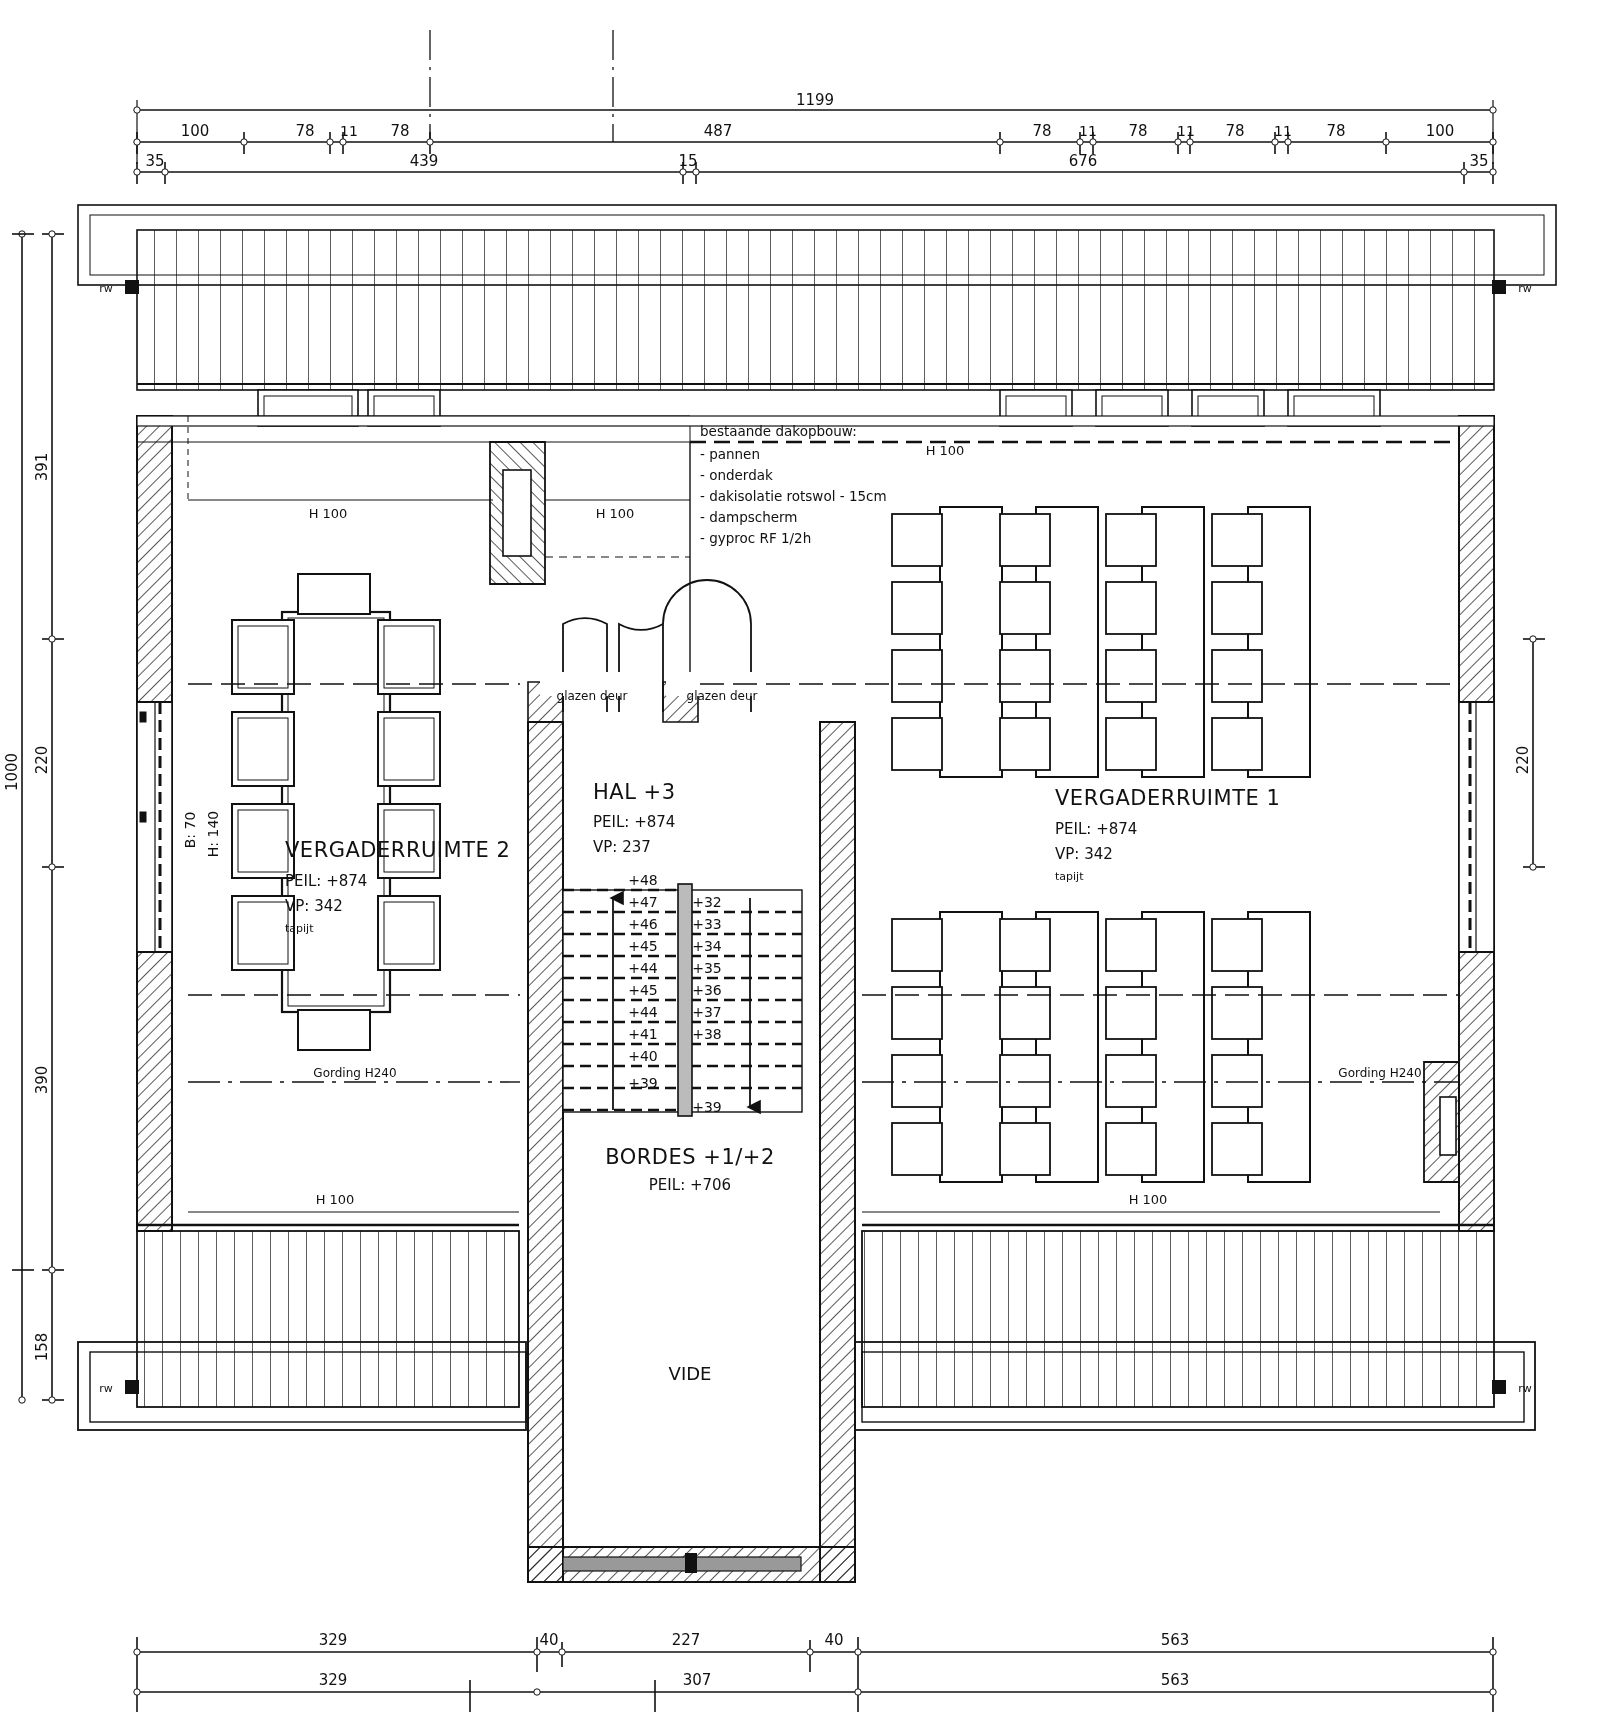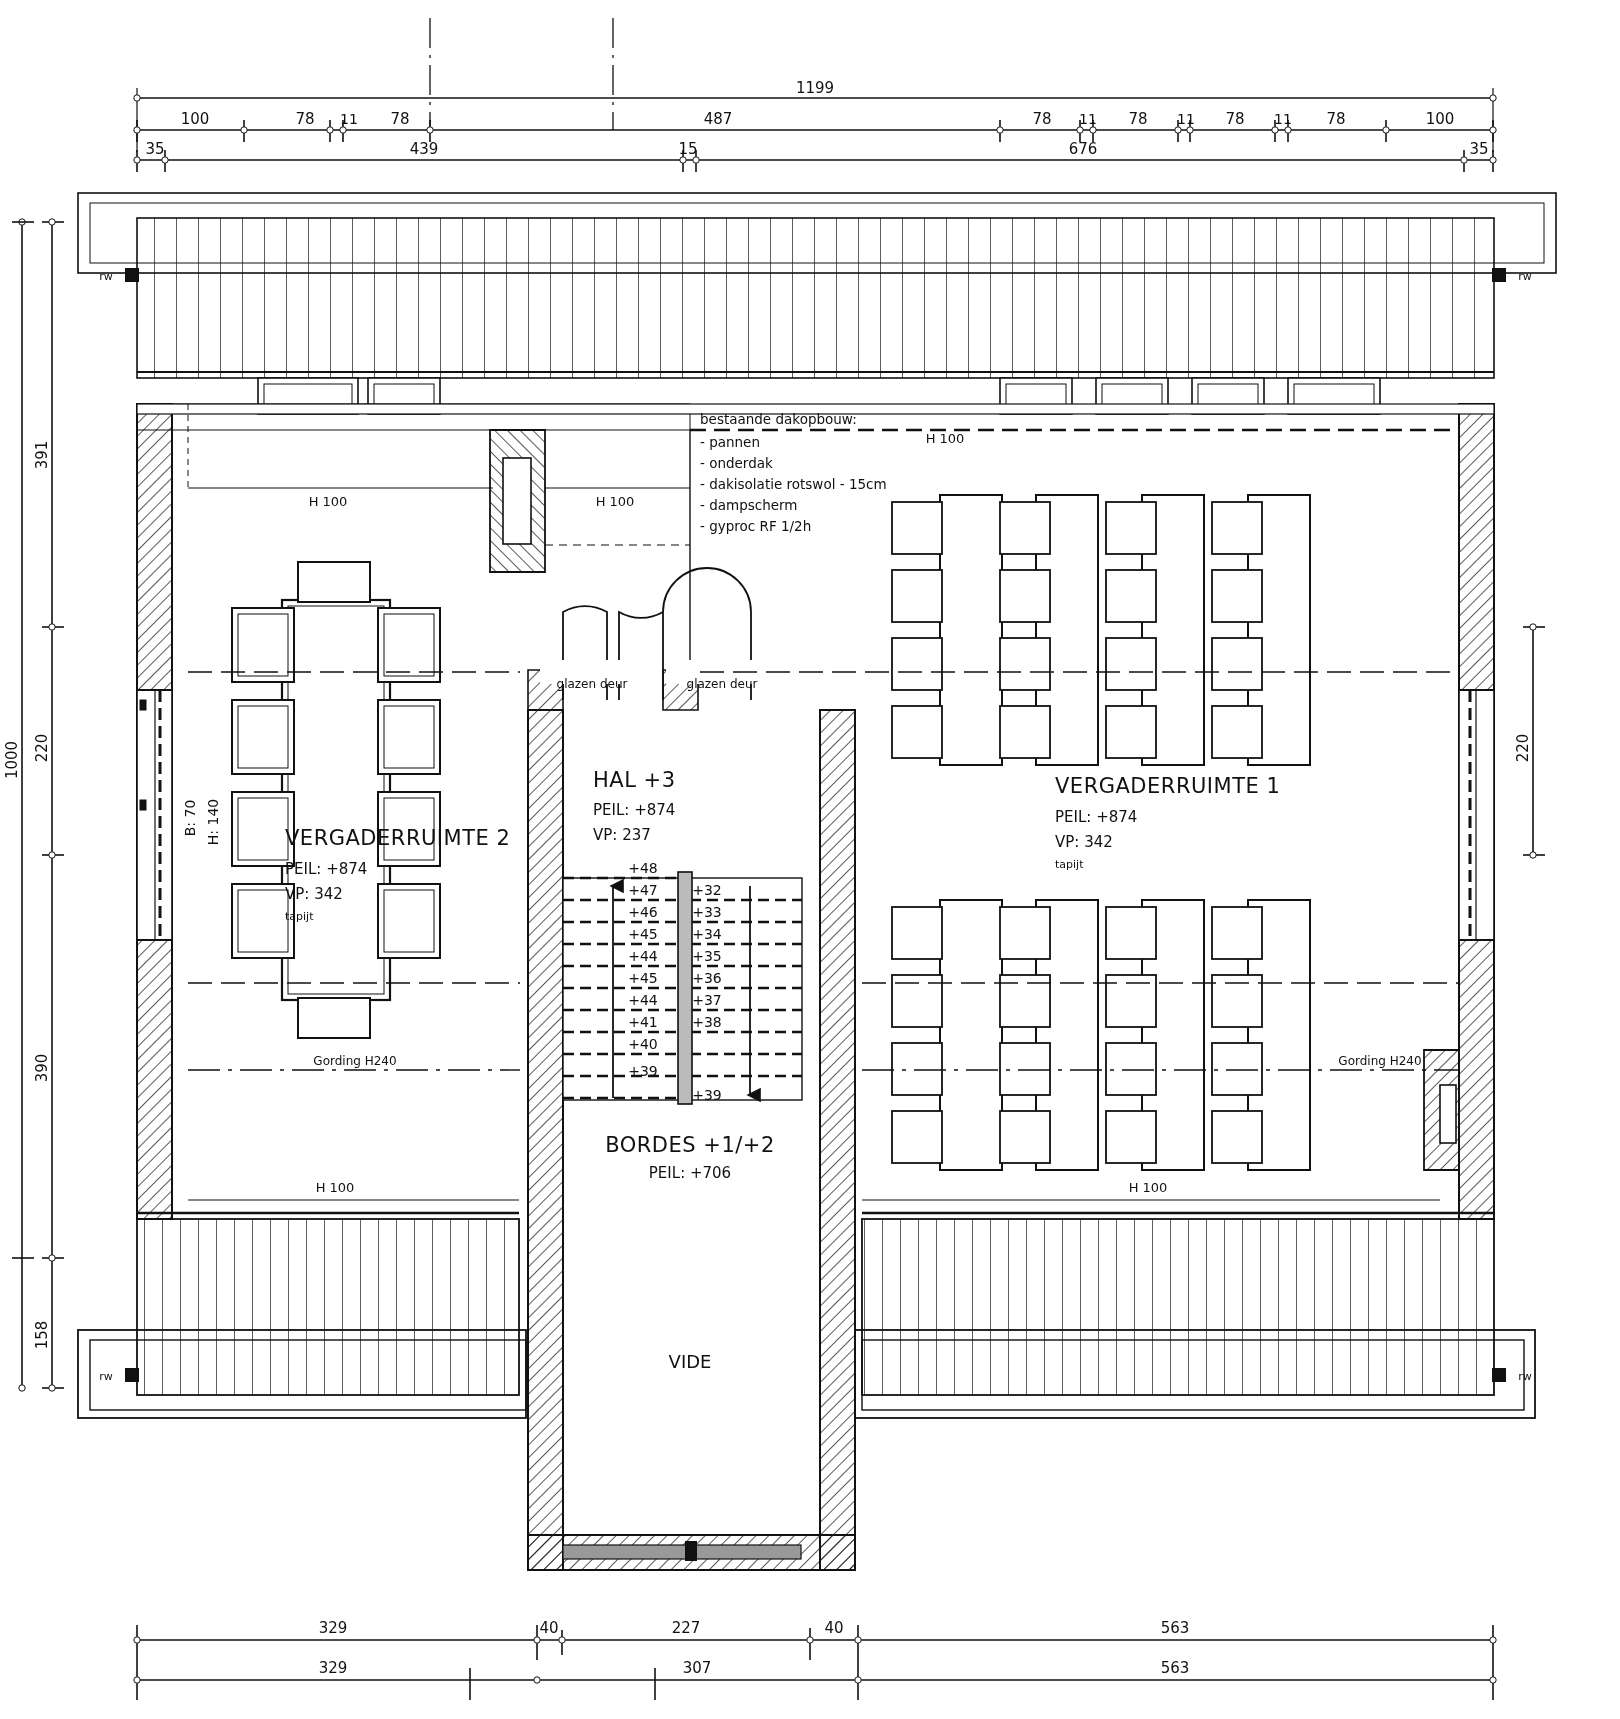--- a/index.html
+++ b/index.html
@@ -1,18 +1,18 @@
 <!DOCTYPE html>
 <html><head>
 <meta charset="utf-8">
 <style>
   html,body{margin:0;padding:0;background:#ffffff;}
   body{width:1620px;height:1719px;position:relative;overflow:hidden;
        font-family:"DejaVu Sans","Liberation Sans",sans-serif;color:#111;}
-  #stage{position:absolute;left:0;top:0;width:1620px;height:1365px;}
+  #stage{position:absolute;left:0;top:12px;width:1620px;height:1365px;}
   svg{position:absolute;left:0;top:0;}
   .t{font-family:"DejaVu Sans","Liberation Sans",sans-serif;fill:#111;}
   .dimtxt{font-size:15px;}
   .dimtxt-s{font-size:14px;}
   .room-title{font-size:21px;letter-spacing:.5px;}
   .room-sub{font-size:15px;}
   .room-tiny{font-size:11px;}
   .note{font-size:13.5px;}
   .step{font-size:14px;}
   .hlab{font-size:13px;}

